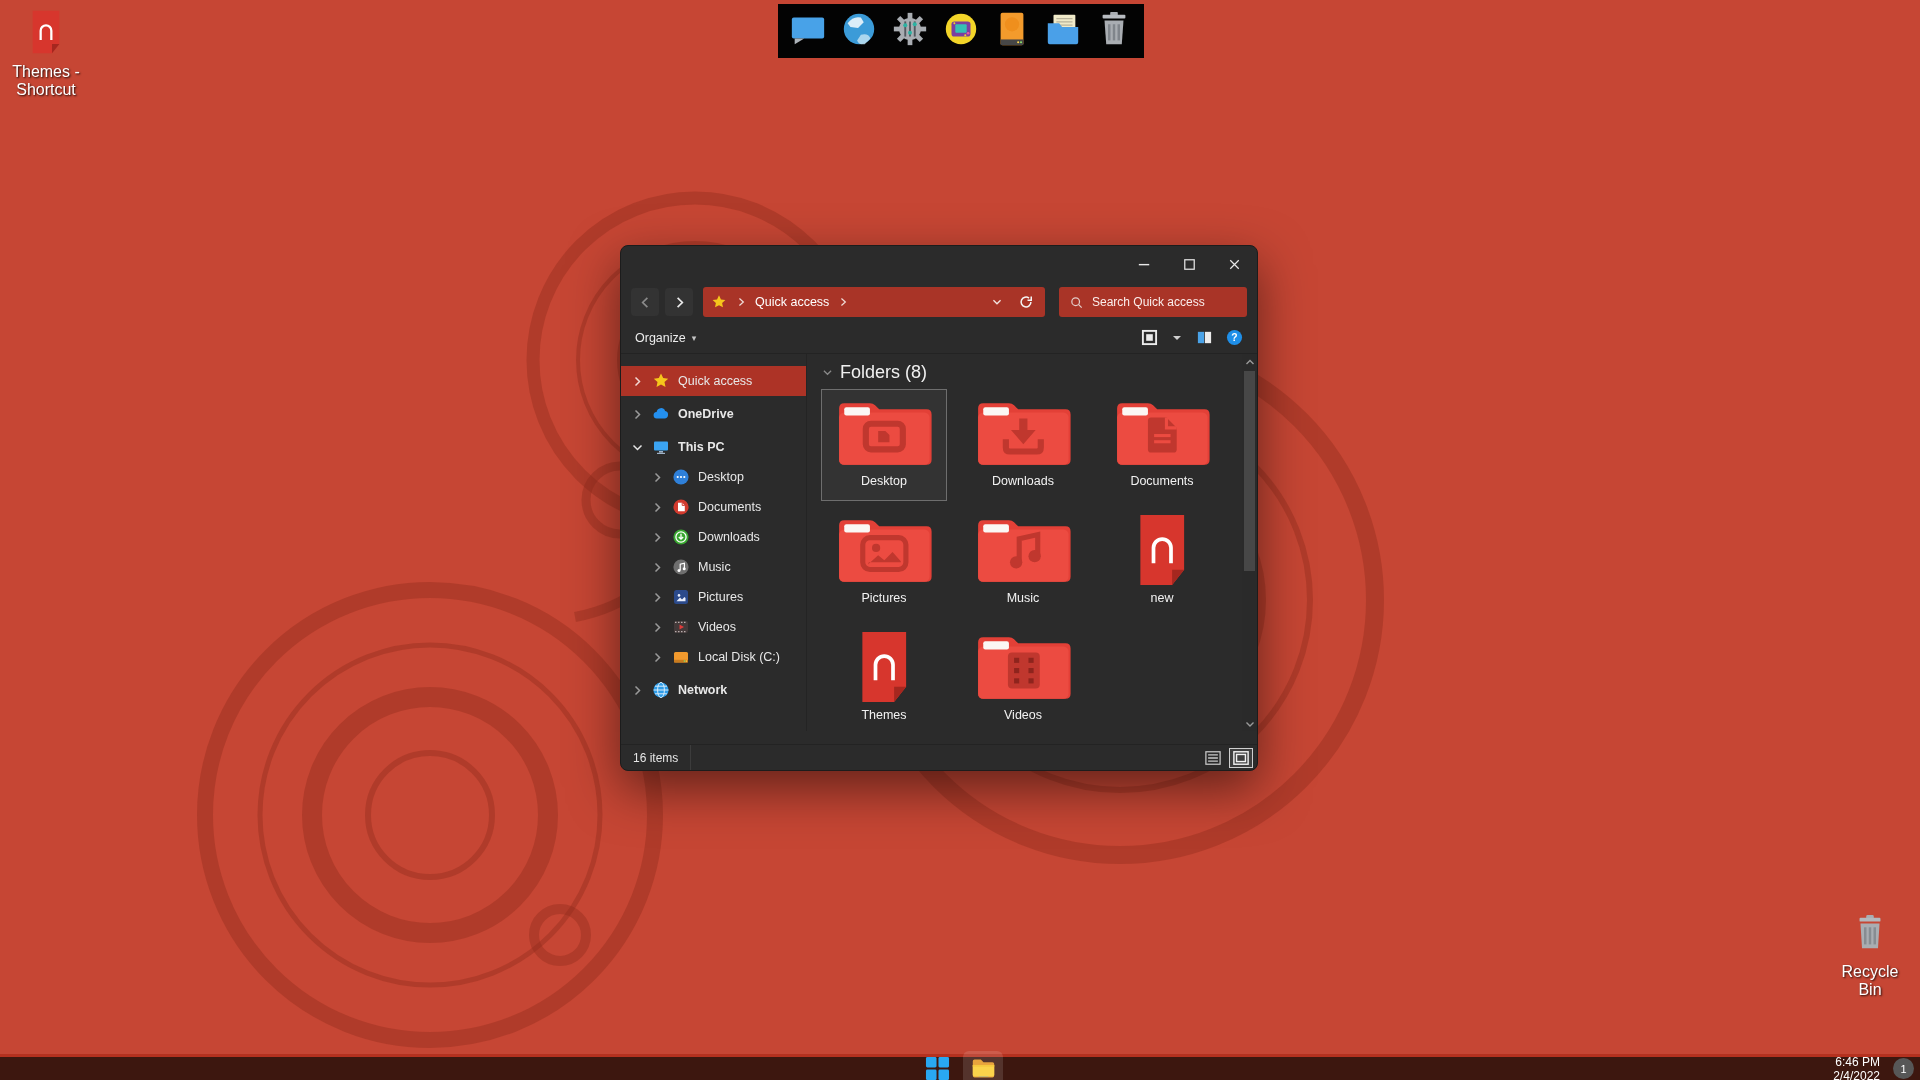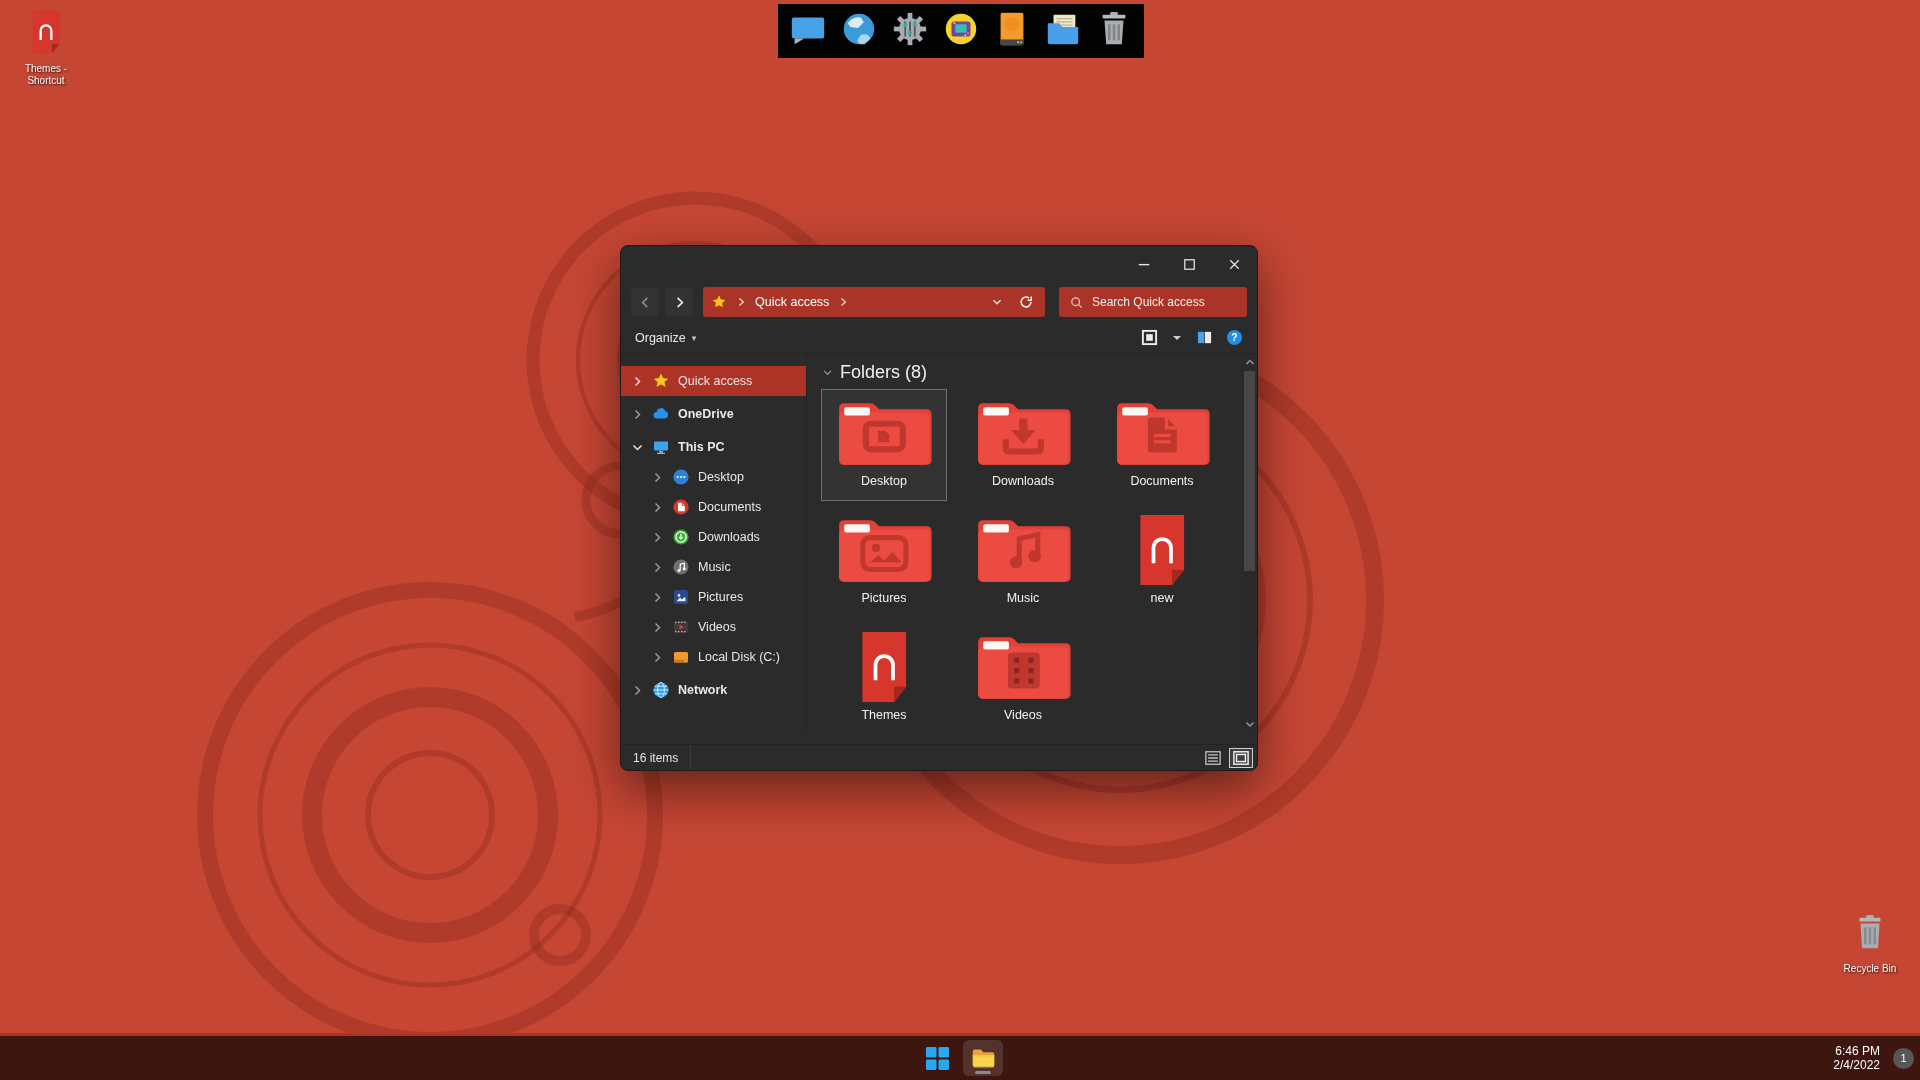--- a/index.html
+++ b/index.html
@@ -3,21 +3,21 @@
 <meta charset="utf-8">
 <style>
   * { margin:0; padding:0; box-sizing:border-box; }
   html,body { width:1920px; height:1080px; overflow:hidden; }
   body { font-family:"Liberation Sans", sans-serif; position:relative;
          background:#c64634; color:#eee; }
 
   
   .bg-pattern { position:absolute; inset:0; pointer-events:none; }
   .desktop-icon { position:absolute; display:flex; flex-direction:column; align-items:center; gap:5px; cursor:default; }
-  .desktop-icon .lbl { font-size:10px; color:#fff; text-align:center; line-height:1.15;
+  .desktop-icon .lbl { font-size:16px; color:#fff; text-align:center; line-height:1.15;
                        text-shadow:1px 1px 2px rgba(0,0,0,.85); width:76px; }
   #themes-shortcut { left:4px; top:10px; width:84px; }
   #recycle-bin { left:1822px; top:912px; width:96px; }
 
   
   .dock { position:absolute; left:778px; top:4px; width:366px; height:54px; background:#030303;
           display:flex; align-items:center; justify-content:center; gap:11px; }
   .dock-item { width:40px; height:40px; display:flex; align-items:center; justify-content:center; }
   .dock-item svg { width:38px; height:38px; }
 
@@ -90,21 +90,21 @@
 
   .statusbar { height:26px; border-top:1px solid #232323; display:flex; align-items:center; font-size:12px;margin-top:13px; }
   .status-left { padding:0 12px; height:100%; display:flex; align-items:center;
                  border-right:1px solid #3c3c3c; color:#e6e6e6; min-width:66px; }
   .status-right { margin-left:auto; display:flex; align-items:center; gap:4px; padding-right:4px; }
   .sv-btn { width:24px; height:20px; display:flex; align-items:center; justify-content:center; border:1px solid transparent; }
   .sv-btn svg { width:16px; height:16px; }
   .sv-btn.selected { background:#3f3f3f; border-color:#cfcfcf; }
 
   
-  .taskbar { position:absolute; left:0; right:0; bottom:0; height:47px; background:#3d170f;
+  .taskbar { position:absolute; left:0; right:0; bottom:0; height:26px; background:#3d170f;
              border-top:3px solid #b5311f; }
   .tb-center { position:absolute; left:50%; top:0; bottom:0; transform:translateX(-50%);
                display:flex; align-items:center; gap:6px; }
   .task-btn { width:40px; height:36px; border-radius:6px; display:flex; align-items:center;
               justify-content:center; position:relative; }
   .task-btn svg { width:25px; height:25px; }
   .task-btn.active { background:rgba(255,255,255,.12); }
   .task-btn.active .pill { position:absolute; bottom:2px; left:50%; transform:translateX(-50%);
               width:16px; height:3px; border-radius:2px; background:#8f8a88; }
   .tray { position:absolute; right:6px; top:0; bottom:0; display:flex; align-items:center; gap:9px; }

